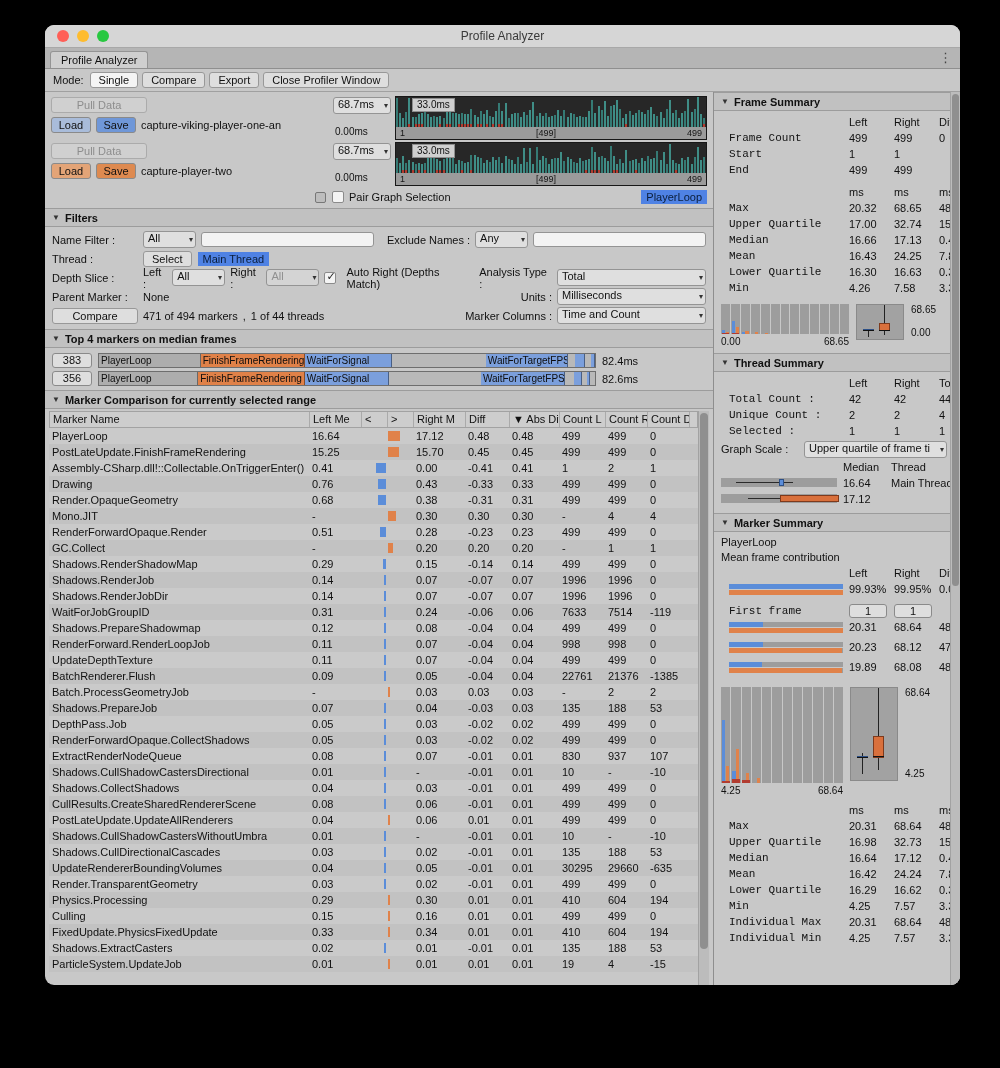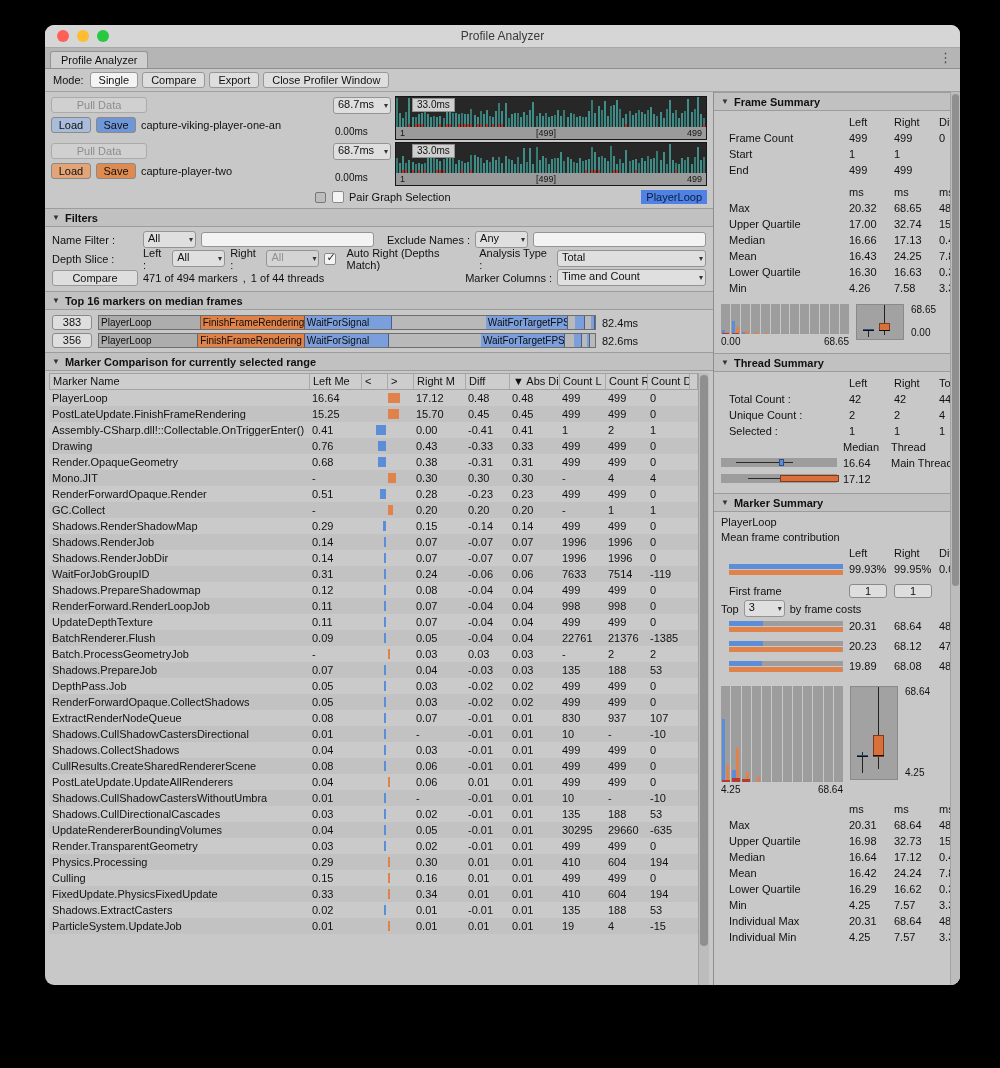--- a/index.html
+++ b/index.html
@@ -110,21 +110,21 @@
   .cmp-barcell{position:relative;}
   .cmp-bar{position:absolute;top:3px;bottom:3px;left:1px;}
   .bar-blue{background:#5b8dd9;right:auto;left:auto;right:1px;}
   .bar-orange{background:#e0824a;}
   .vscroll{width:10px;background:#bcbcbc;border-left:1px solid #a2a2a2;position:relative;flex:none;}
   .vthumb{position:absolute;left:1px;right:1px;border-radius:4px;background:#8f8f8f;}
   
   .rs-body{padding:3px 7px 6px 7px;}
   .rtable{display:grid;grid-template-columns:120px 45px 45px 1fr;margin-left:8px;}
   .r-cell{height:16px;line-height:16px;overflow:hidden;white-space:nowrap;}
-  .r-label{padding-right:2px;}
+  .r-label{padding-right:2px;font-family:Liberation Mono, monospace;}
   .charts-row{display:flex;gap:7px;margin-top:8px;align-items:flex-start;}
   .hist{position:relative;display:flex;align-items:flex-end;gap:1px;background:#c8c8c8;}
   .hist-bucket{flex:1;position:relative;height:100%;background:#9d9d9d;}
   .hb{position:absolute;bottom:0;}
   .hb-blue{left:12%;width:34%;background:#5b8dd9;}
   .hb-orange{left:52%;width:34%;background:#e0824a;}
   .hb-red{left:8%;width:84%;background:#b23c30;}
   .hist-wrap{display:flex;flex-direction:column;}
   .hist-labels{display:flex;justify-content:space-between;font-size:10px;margin-top:2px;}
   .boxpanel{background:#a2a2a2;border:1px solid #8a8a8a;position:relative;}
@@ -494,43 +494,54 @@
         <div class="filters-body">
           <div class="f-row">
             <span class="f-label">Name Filter :</span>
             <div class="dd w40">All</div>
             <div class="input" style="max-width:222px"></div>
             <span style="margin-left:8px">Exclude Names :</span>
             <div class="dd w40">Any</div>
             <div class="input"></div>
           </div>
           <div class="f-row">
+            <span class="f-label">Thread :</span>
+            <button class="btn">Select</button>
+            <span class="chip-blue" style="margin-left:1px">Main Thread</span>
+          </div>
+          <div class="f-row">
             <span class="f-label">Depth Slice :</span>
             <span>Left :</span>
             <div class="dd w40">All</div>
             <span>Right :</span>
             <div class="dd w40 disabled">All</div>
             <div class="cb checked"></div>
             <span>Auto Right (Depths Match)</span>
             <span class="right-label">Analysis Type :</span>
             <div class="dd w135">Total</div>
           </div>
           <div class="f-row">
+            <span class="f-label">Parent Marker :</span>
+            <span>None</span>
+            <span class="right-label">Units :</span>
+            <div class="dd w135">Milliseconds</div>
+          </div>
+          <div class="f-row">
             <button class="btn" style="width:86px">Compare</button>
             <span class="sep-txt">471 of 494 markers</span>
             <span class="sep-txt">,</span>
             <span class="sep-txt">1 of 44 threads</span>
             <span class="right-label">Marker Columns :</span>
             <div class="dd w135">Time and Count</div>
           </div>
         </div>
 
         <div class="section-header">
           <span class="fold">▼</span>
-          <span>Top 16 markers on median frames</span>
+          <span>Top 4 markers on median frames</span>
         </div>
         <div class="top10-body">
           <div id="t10-rows">
               <div class="t10-row">
                 <div class="frame-btn">383</div>
                 <div class="t10-bar">
                   <div class="t10-seg seg-gray" style="width: 20.5%;">PlayerLoop</div>
                   <div class="t10-seg seg-orange" style="width: 21%;">FinishFrameRendering</div>
                   <div class="t10-seg seg-blue" style="width: 17.5%;">WaitForSignal</div>
                   <div class="t10-seg seg-blue2" style="width: 19%;">WaitForPresentOnG</div>
@@ -1189,20 +1200,24 @@
               <div class="r-cell">44</div>
               <div class="r-cell r-label">Unique Count :</div>
               <div class="r-cell">2</div>
               <div class="r-cell">2</div>
               <div class="r-cell">4</div>
               <div class="r-cell r-label">Selected :</div>
               <div class="r-cell">1</div>
               <div class="r-cell">1</div>
               <div class="r-cell">1</div>
             </div>
+          <div class="f-row" style="height:20px">
+            <span style="width:78px">Graph Scale :</span>
+            <div class="dd" style="width:124px">Upper quartile of frame ti</div>
+          </div>
           <div class="th-grid" id="ts-threads">
               <div class="r-cell r-label"></div>
               <div class="r-cell">Median</div>
               <div class="r-cell">Thread</div>
               <div class="r-cell">
                 <div class="th-widget">
                   <div class="tw-line" style="left: 13.0116%; width: 49.0531%;"></div>
                   <div class="tw-box blue" style="left: 49.7862%; width: 3%;"></div>
                 </div>
               </div>
@@ -1243,25 +1258,20 @@
               </div>
             <div class="r-cell">99.93%</div>
             <div class="r-cell">99.95%</div>
             <div class="r-cell">0.02%</div>
           </div>
           <div class="rtable" style="margin-top:2px">
             <div class="r-cell r-label">First frame</div>
             <div class="r-cell"><span class="ff-btn">1</span></div>
             <div class="r-cell"><span class="ff-btn">1</span></div>
             <div class="r-cell"></div>
-          </div>
-          <div class="top-row-flex">
-            <span>Top</span>
-            <div class="dd" style="width:22px">3</div>
-            <span>by frame costs</span>
           </div>
           <div id="ms-toprows">
               <div class="rtable">
                 <div class="r-cell r-label mini-bars">
                   <div class="mb-track">
                     <div class="mb-fill mb-blue" style="width: 29.5892%;"></div>
                   </div>
                   <div class="mb-track">
                     <div class="mb-fill mb-orange" style="width: 100%;"></div>
                   </div>

